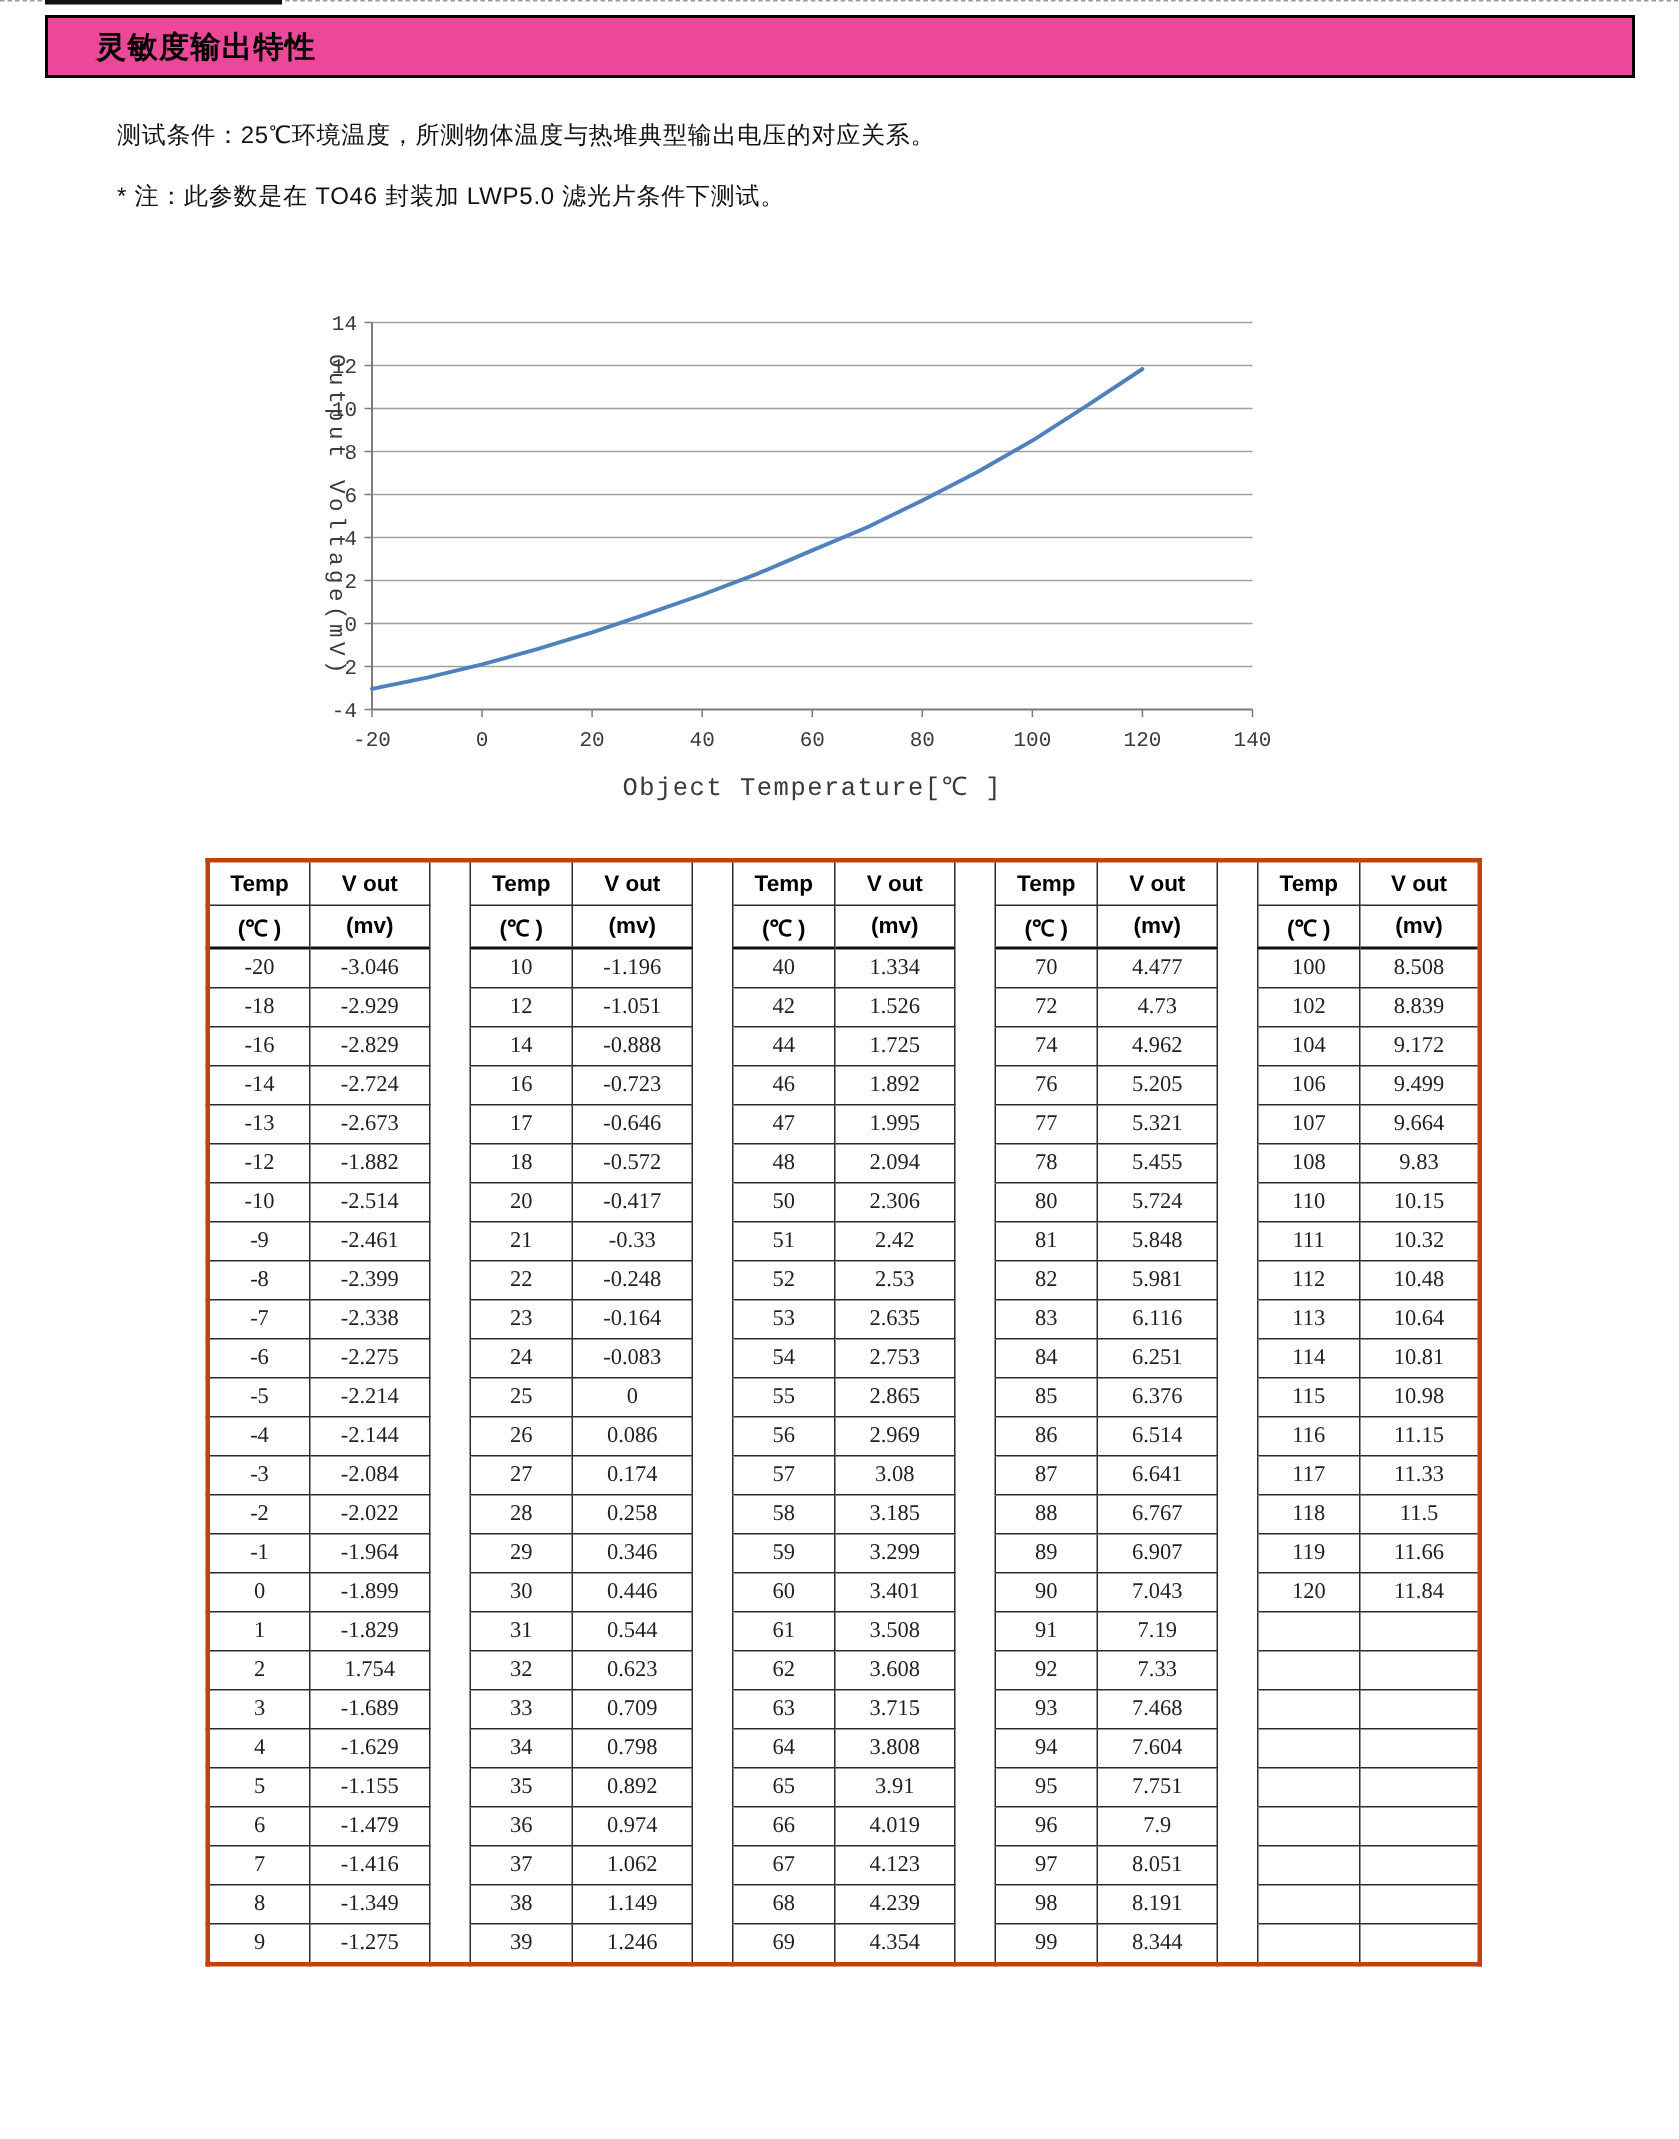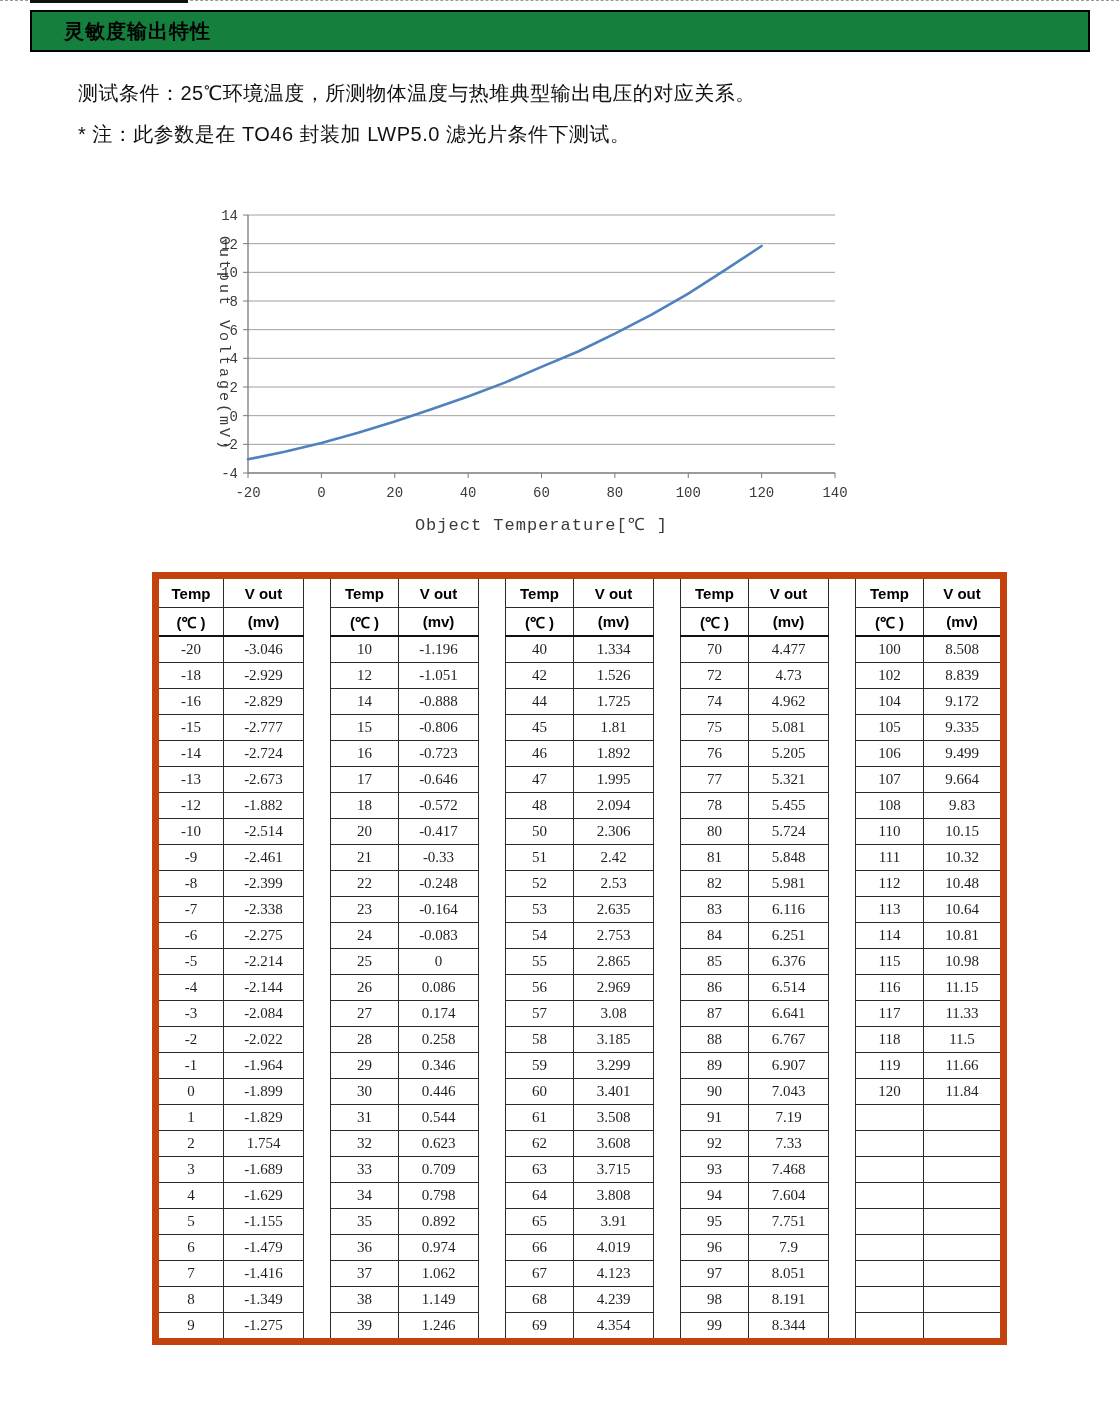--- a/index.html
+++ b/index.html
@@ -13,35 +13,35 @@
     border:2px solid #000;box-sizing:border-box;
     display:flex;align-items:center;
   }
   .title-bar .title-text{
     margin-left:32px;font-weight:bold;font-size:20px;color:#000;
     font-family:"Liberation Sans",sans-serif;letter-spacing:1px;
   }
 
   .body-text{
     position:absolute;left:78px;margin:0;color:#111;
-    font-size:20px;font-family:"Liberation Sans",sans-serif;letter-spacing:0.5px;
+    font-size:16px;font-family:"Liberation Sans",sans-serif;letter-spacing:0.5px;
   }
   .cond{top:80px;}
   .note{top:121px;}
 
   .chart-wrap{position:absolute;left:170px;top:190px;width:720px;height:360px;}
   #chart-svg{width:720px;height:360px;display:block;}
   .tick{font-family:"Liberation Mono",monospace;font-size:14px;fill:#3a3a3a;}
   .axis-title{font-family:"Liberation Mono",monospace;font-size:15px;fill:#3a3a3a;letter-spacing:3px;}
   .axis-title.x{font-size:17px;letter-spacing:1px;}
 
   #data-table{
-    position:absolute;left:152px;top:572px;width:848px;
+    position:absolute;left:137px;top:572px;width:848px;
     border-collapse:collapse;table-layout:fixed;
-    border:7px solid #c2410c;
+    border:3px solid #c2410c;
     padding-left:14px;
   }
   #data-table th,#data-table td{text-align:center;padding:0;overflow:hidden;}
   #data-table .h1{
     border:1px solid #2b2b2b;height:28px;
     font:bold 15px "Liberation Sans",sans-serif;color:#000;
   }
   #data-table .h2{
     border:1px solid #2b2b2b;border-bottom:2px solid #111;height:27px;
     font:bold 15px "Liberation Sans",sans-serif;color:#000;
@@ -54,21 +54,21 @@
     border-left:1px solid #2b2b2b;border-right:1px solid #2b2b2b;
     border-top:none;border-bottom:none;background:#fff;
   }
 </style>
 </head>
 <body>
 
 <div class="artifact-dash"></div>
 <div class="artifact-solid"></div>
 
-<div class="title-bar" id="title-bar" style="background: #15803d;">
+<div class="title-bar" id="title-bar" style="background: #ec4899;">
   <span class="title-text">灵敏度输出特性</span>
 </div>
 
 <p class="body-text cond">测试条件：25℃环境温度，所测物体温度与热堆典型输出电压的对应关系。</p>
 <p class="body-text note">* 注：此参数是在 TO46 封装加 LWP5.0 滤光片条件下测试。</p>
 
 <div class="chart-wrap">
   <svg id="chart-svg" xmlns="http://www.w3.org/2000/svg" viewBox="0 0 720 360">
       <g>
         <line x1="78" y1="254.33333333333334" x2="665" y2="254.33333333333334" stroke="#a0a0a0" stroke-width="1"></line>
@@ -221,36 +221,20 @@
         <td class="d">44</td>
         <td class="d">1.725</td>
         <td class="sp"></td>
         <td class="d">74</td>
         <td class="d">4.962</td>
         <td class="sp"></td>
         <td class="d">104</td>
         <td class="d">9.172</td>
       </tr>
       <tr>
-        <td class="d">-15</td>
-        <td class="d">-2.777</td>
-        <td class="sp"></td>
-        <td class="d">15</td>
-        <td class="d">-0.806</td>
-        <td class="sp"></td>
-        <td class="d">45</td>
-        <td class="d">1.81</td>
-        <td class="sp"></td>
-        <td class="d">75</td>
-        <td class="d">5.081</td>
-        <td class="sp"></td>
-        <td class="d">105</td>
-        <td class="d">9.335</td>
-      </tr>
-      <tr>
         <td class="d">-14</td>
         <td class="d">-2.724</td>
         <td class="sp"></td>
         <td class="d">16</td>
         <td class="d">-0.723</td>
         <td class="sp"></td>
         <td class="d">46</td>
         <td class="d">1.892</td>
         <td class="sp"></td>
         <td class="d">76</td>

